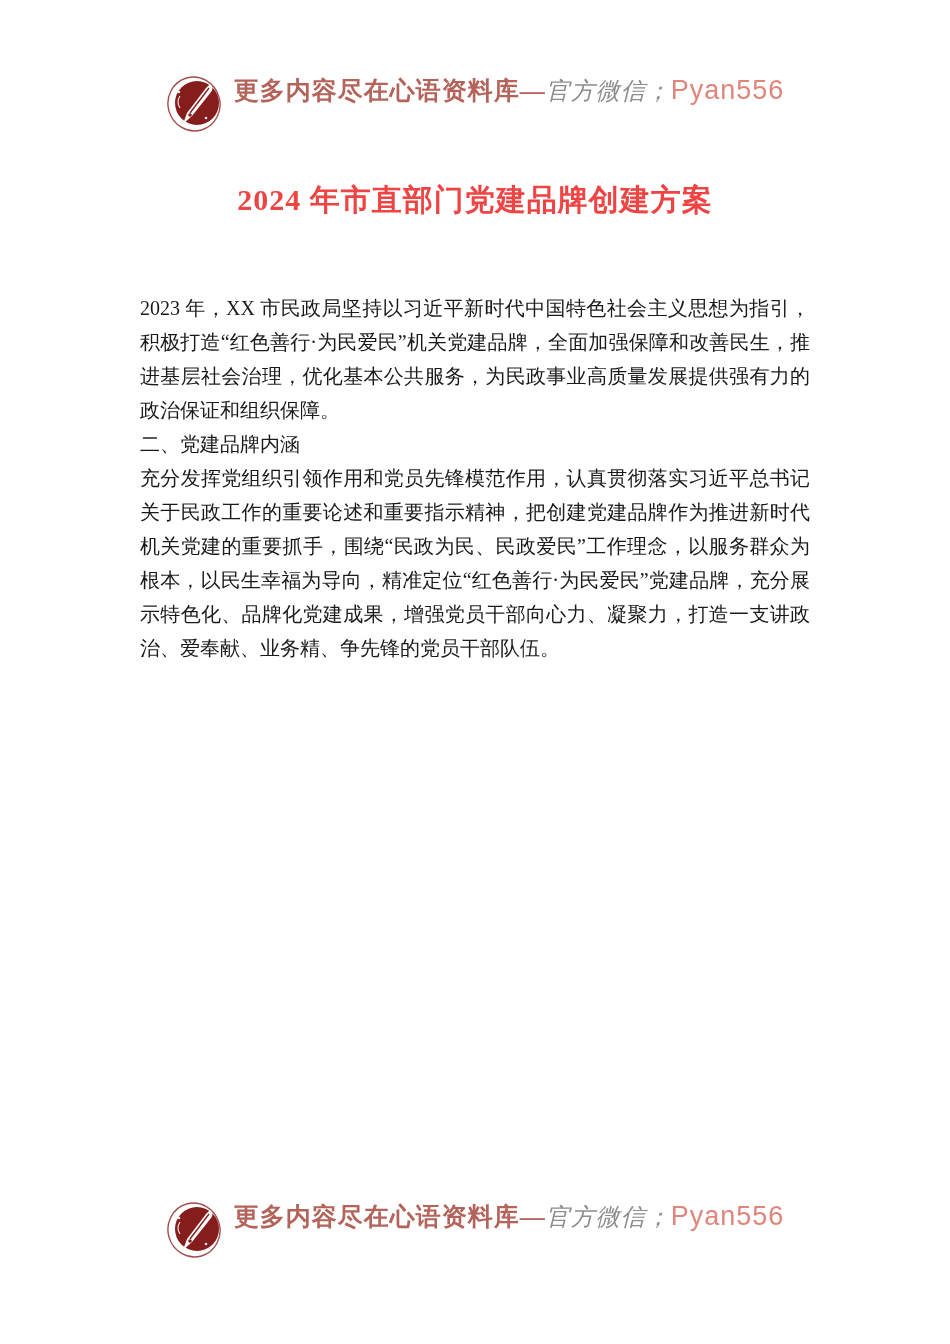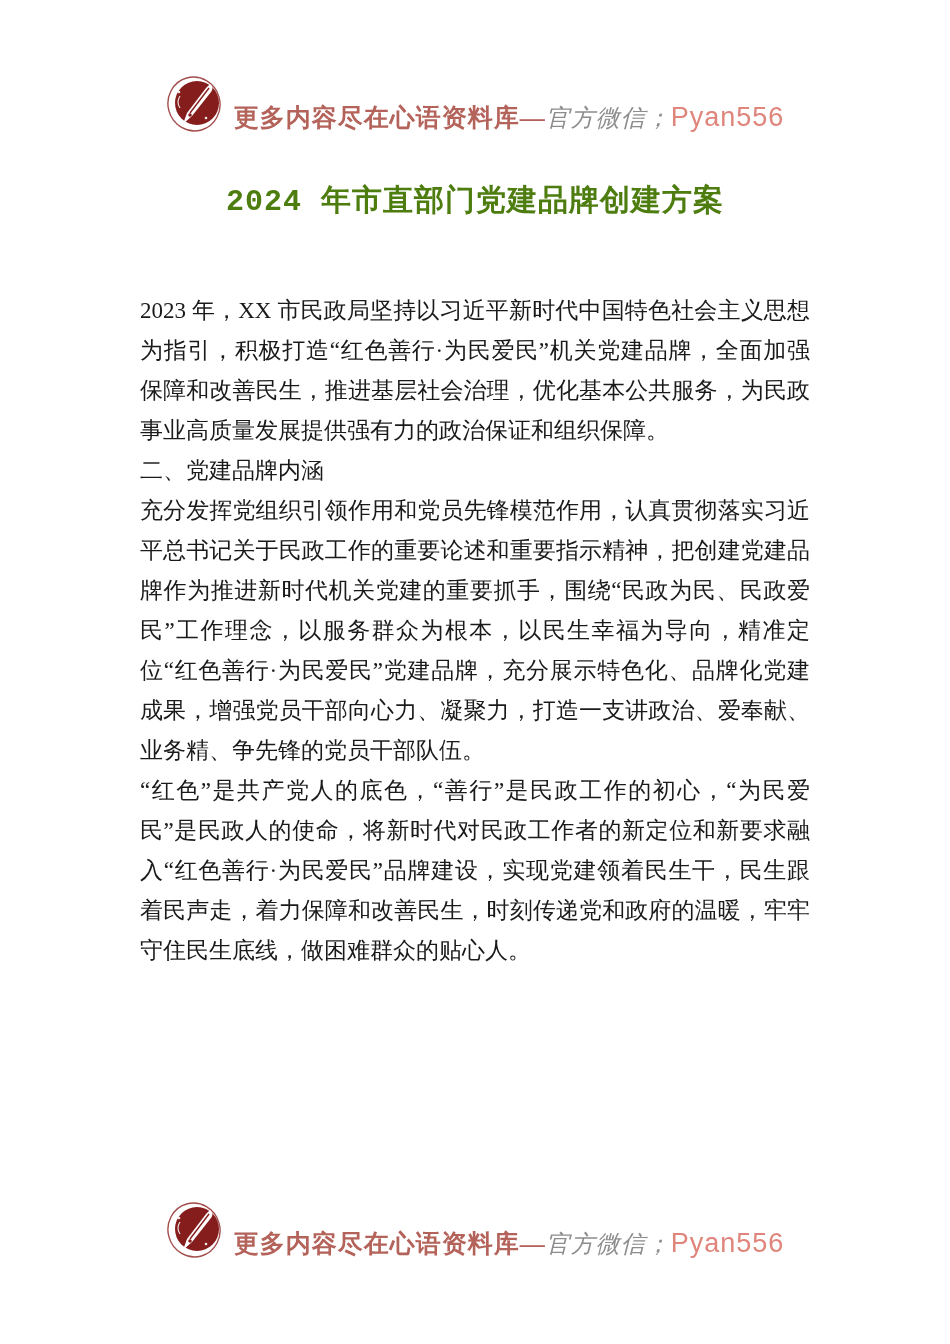--- a/index.html
+++ b/index.html
@@ -8,21 +8,21 @@
     position: relative;
     width: 950px;
     height: 1344px;
     margin: 0 auto;
     background: #ffffff;
     overflow: hidden;
     font-family: "Liberation Serif", serif;
   }
   .watermark {
     display: flex;
-    align-items: flex-end;
+    align-items: flex-start;
     justify-content: center;
     gap: 8px;
   }
   .header-wm { padding-top: 74px; }
   .footer-wm {
     position: absolute;
     top: 1200px;
     left: 0;
     right: 0;
   }
@@ -44,27 +44,27 @@
     color: #e0857c;
     font-size: 27px;
     font-family: "Liberation Sans", sans-serif;
   }
   .doc-title {
     margin-top: 46px;
     text-align: center;
     font-size: 30px;
     font-weight: bold;
     letter-spacing: 1px;
-    color: #4d7c0f;
-    font-family: Liberation Mono, monospace;
+    color: #ef4444;
+    font-family: Liberation Serif, serif;
   }
   .doc-body {
     margin: 70px 140px 0 140px;
-    font-size: 23px;
-    line-height: 40px;
+    font-size: 20px;
+    line-height: 34px;
     color: #1a1a1a;
     text-align: justify;
     text-justify: inter-character;
   }
   .doc-body p { margin: 0; }
 </style>
 </head>
 <body>
 
 <div class="page">
@@ -84,21 +84,20 @@
     </span>
     <span class="wm-text"><span class="wm-brand">更多内容尽在心语资料库</span><span class="wm-dash">—</span><span class="wm-label">官方微信；</span><span class="wm-account">Pyan556</span></span>
   </div>
 
   <h1 class="doc-title">2024 年市直部门党建品牌创建方案</h1>
 
   <div class="doc-body">
     <p>2023 年，XX 市民政局坚持以习近平新时代中国特色社会主义思想为指引，积极打造“红色善行·为民爱民”机关党建品牌，全面加强保障和改善民生，推进基层社会治理，优化基本公共服务，为民政事业高质量发展提供强有力的政治保证和组织保障。</p>
     <p>二、党建品牌内涵</p>
     <p>充分发挥党组织引领作用和党员先锋模范作用，认真贯彻落实习近平总书记关于民政工作的重要论述和重要指示精神，把创建党建品牌作为推进新时代机关党建的重要抓手，围绕“民政为民、民政爱民”工作理念，以服务群众为根本，以民生幸福为导向，精准定位“红色善行·为民爱民”党建品牌，充分展示特色化、品牌化党建成果，增强党员干部向心力、凝聚力，打造一支讲政治、爱奉献、业务精、争先锋的党员干部队伍。</p>
-    <p>“红色”是共产党人的底色，“善行”是民政工作的初心，“为民爱民”是民政人的使命，将新时代对民政工作者的新定位和新要求融入“红色善行·为民爱民”品牌建设，实现党建领着民生干，民生跟着民声走，着力保障和改善民生，时刻传递党和政府的温暖，牢牢守住民生底线，做困难群众的贴心人。</p>
   </div>
 
   <div class="watermark footer-wm">
     <span class="logo">
       <svg width="60" height="60" viewBox="0 0 60 60" aria-hidden="true">
         <ellipse cx="28" cy="30" rx="26" ry="27" fill="none" stroke="#8b211f" stroke-width="1.4" opacity="0.8" transform="rotate(-16 28 30)"></ellipse>
         <circle cx="31" cy="29" r="22" fill="#841d1c"></circle>
         <path d="M44 10 C47 13 47 15 45 18 L26 42 L17 50 L21 39 L40 14 Z" fill="#ffffff"></path>
         <line x1="43" y1="14" x2="24" y2="39" stroke="#841d1c" stroke-width="1.4"></line>
         <circle cx="24" cy="41" r="1.8" fill="#841d1c"></circle>

